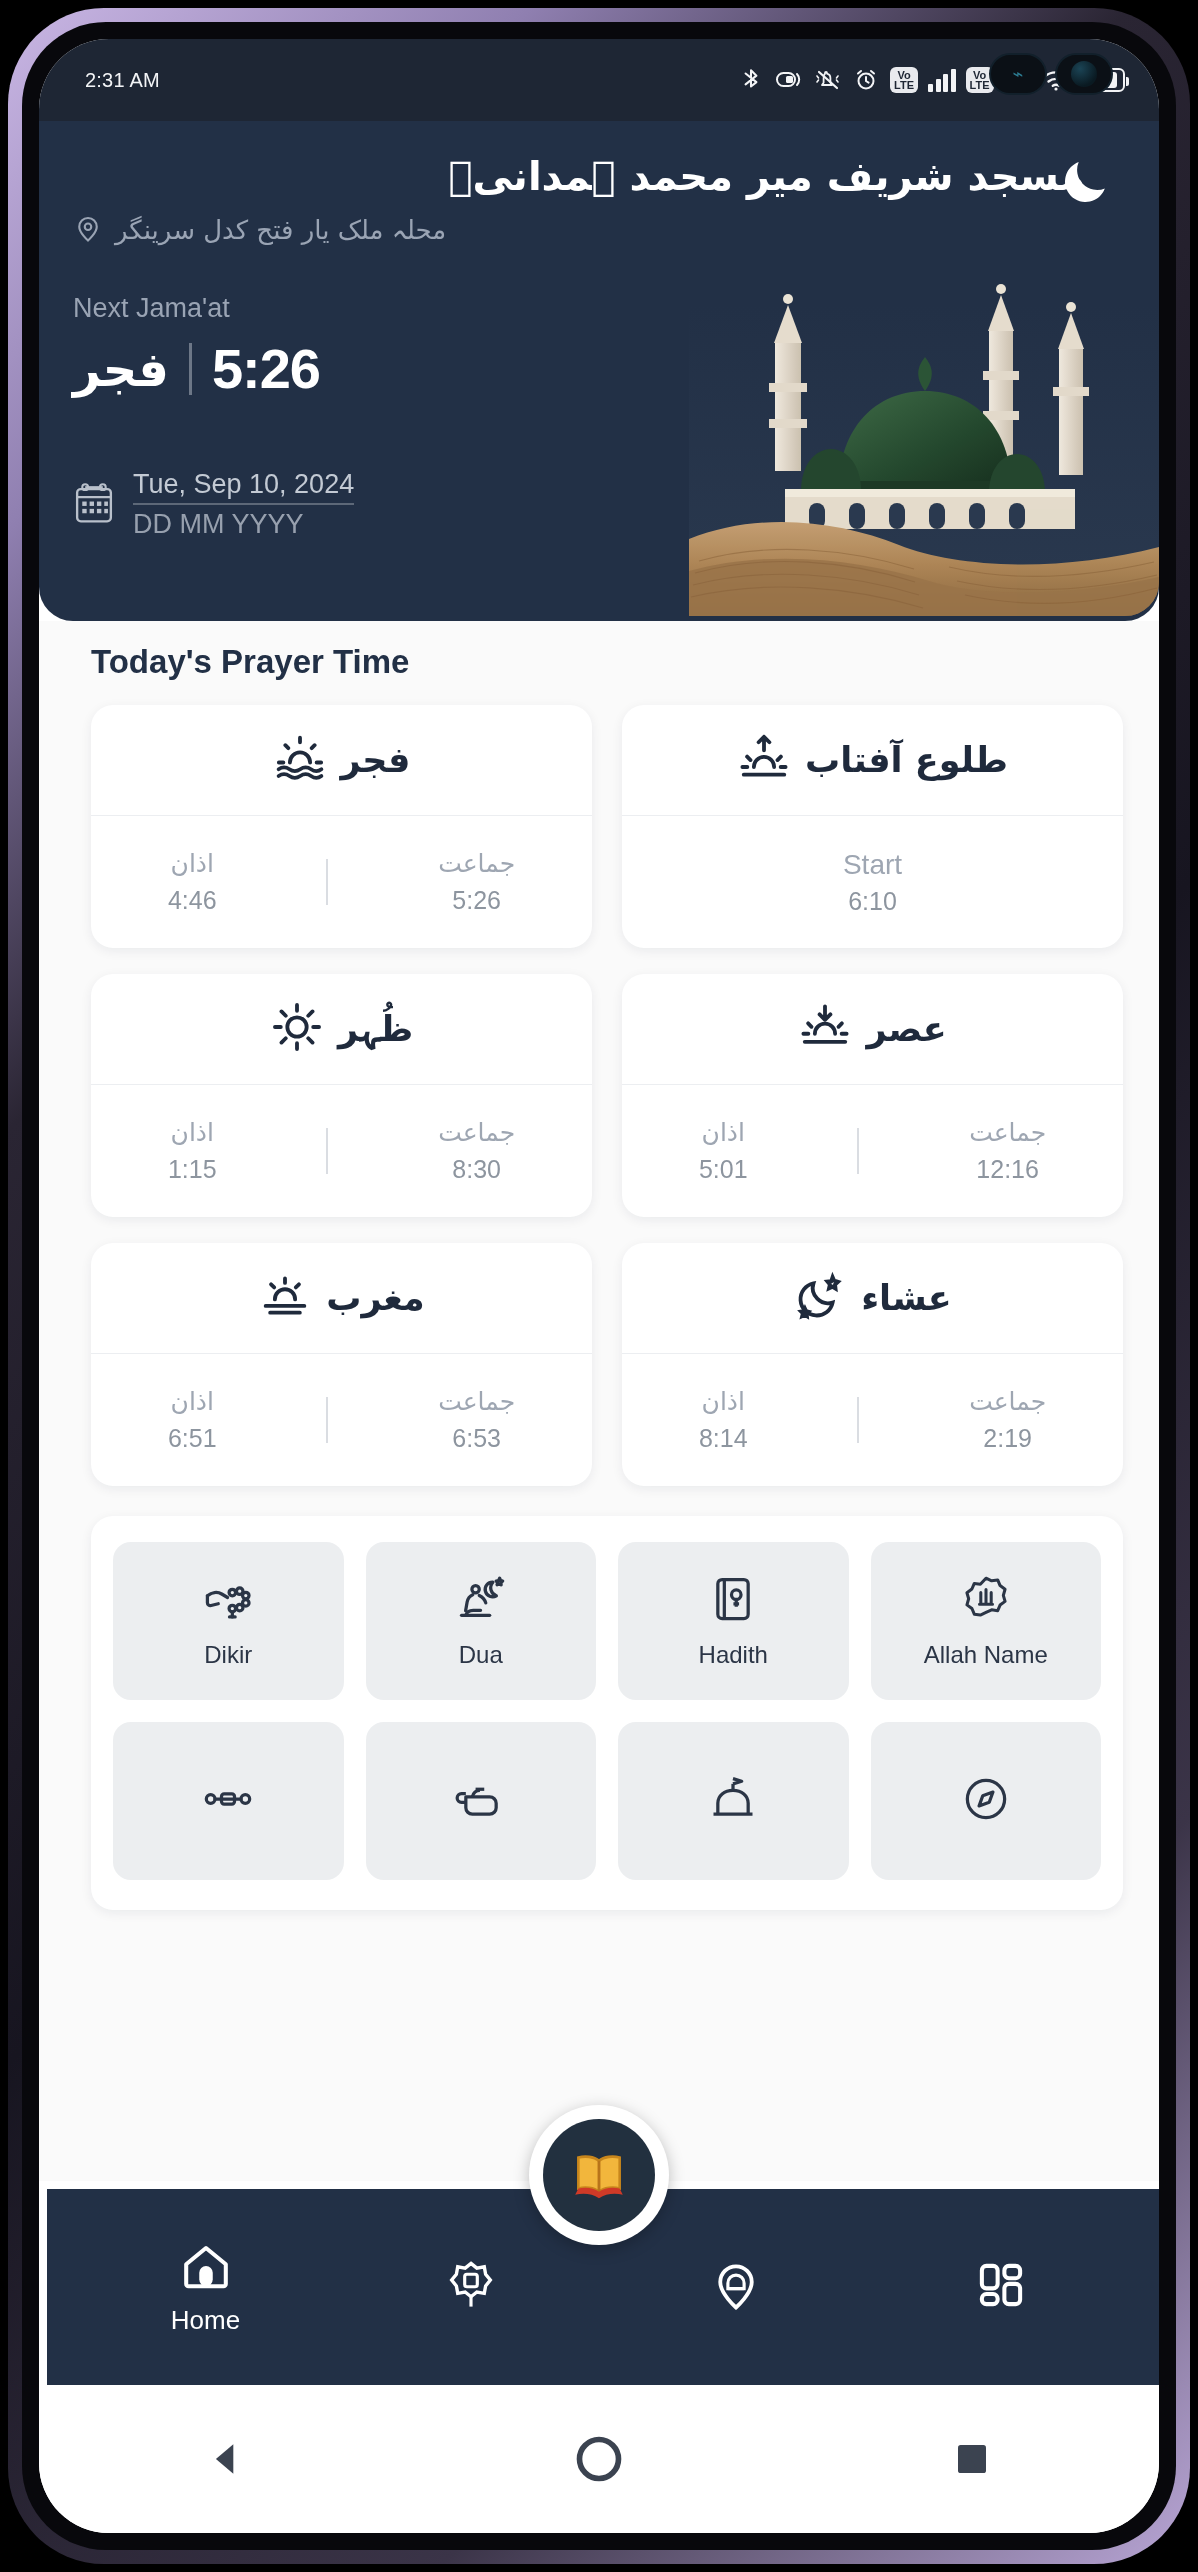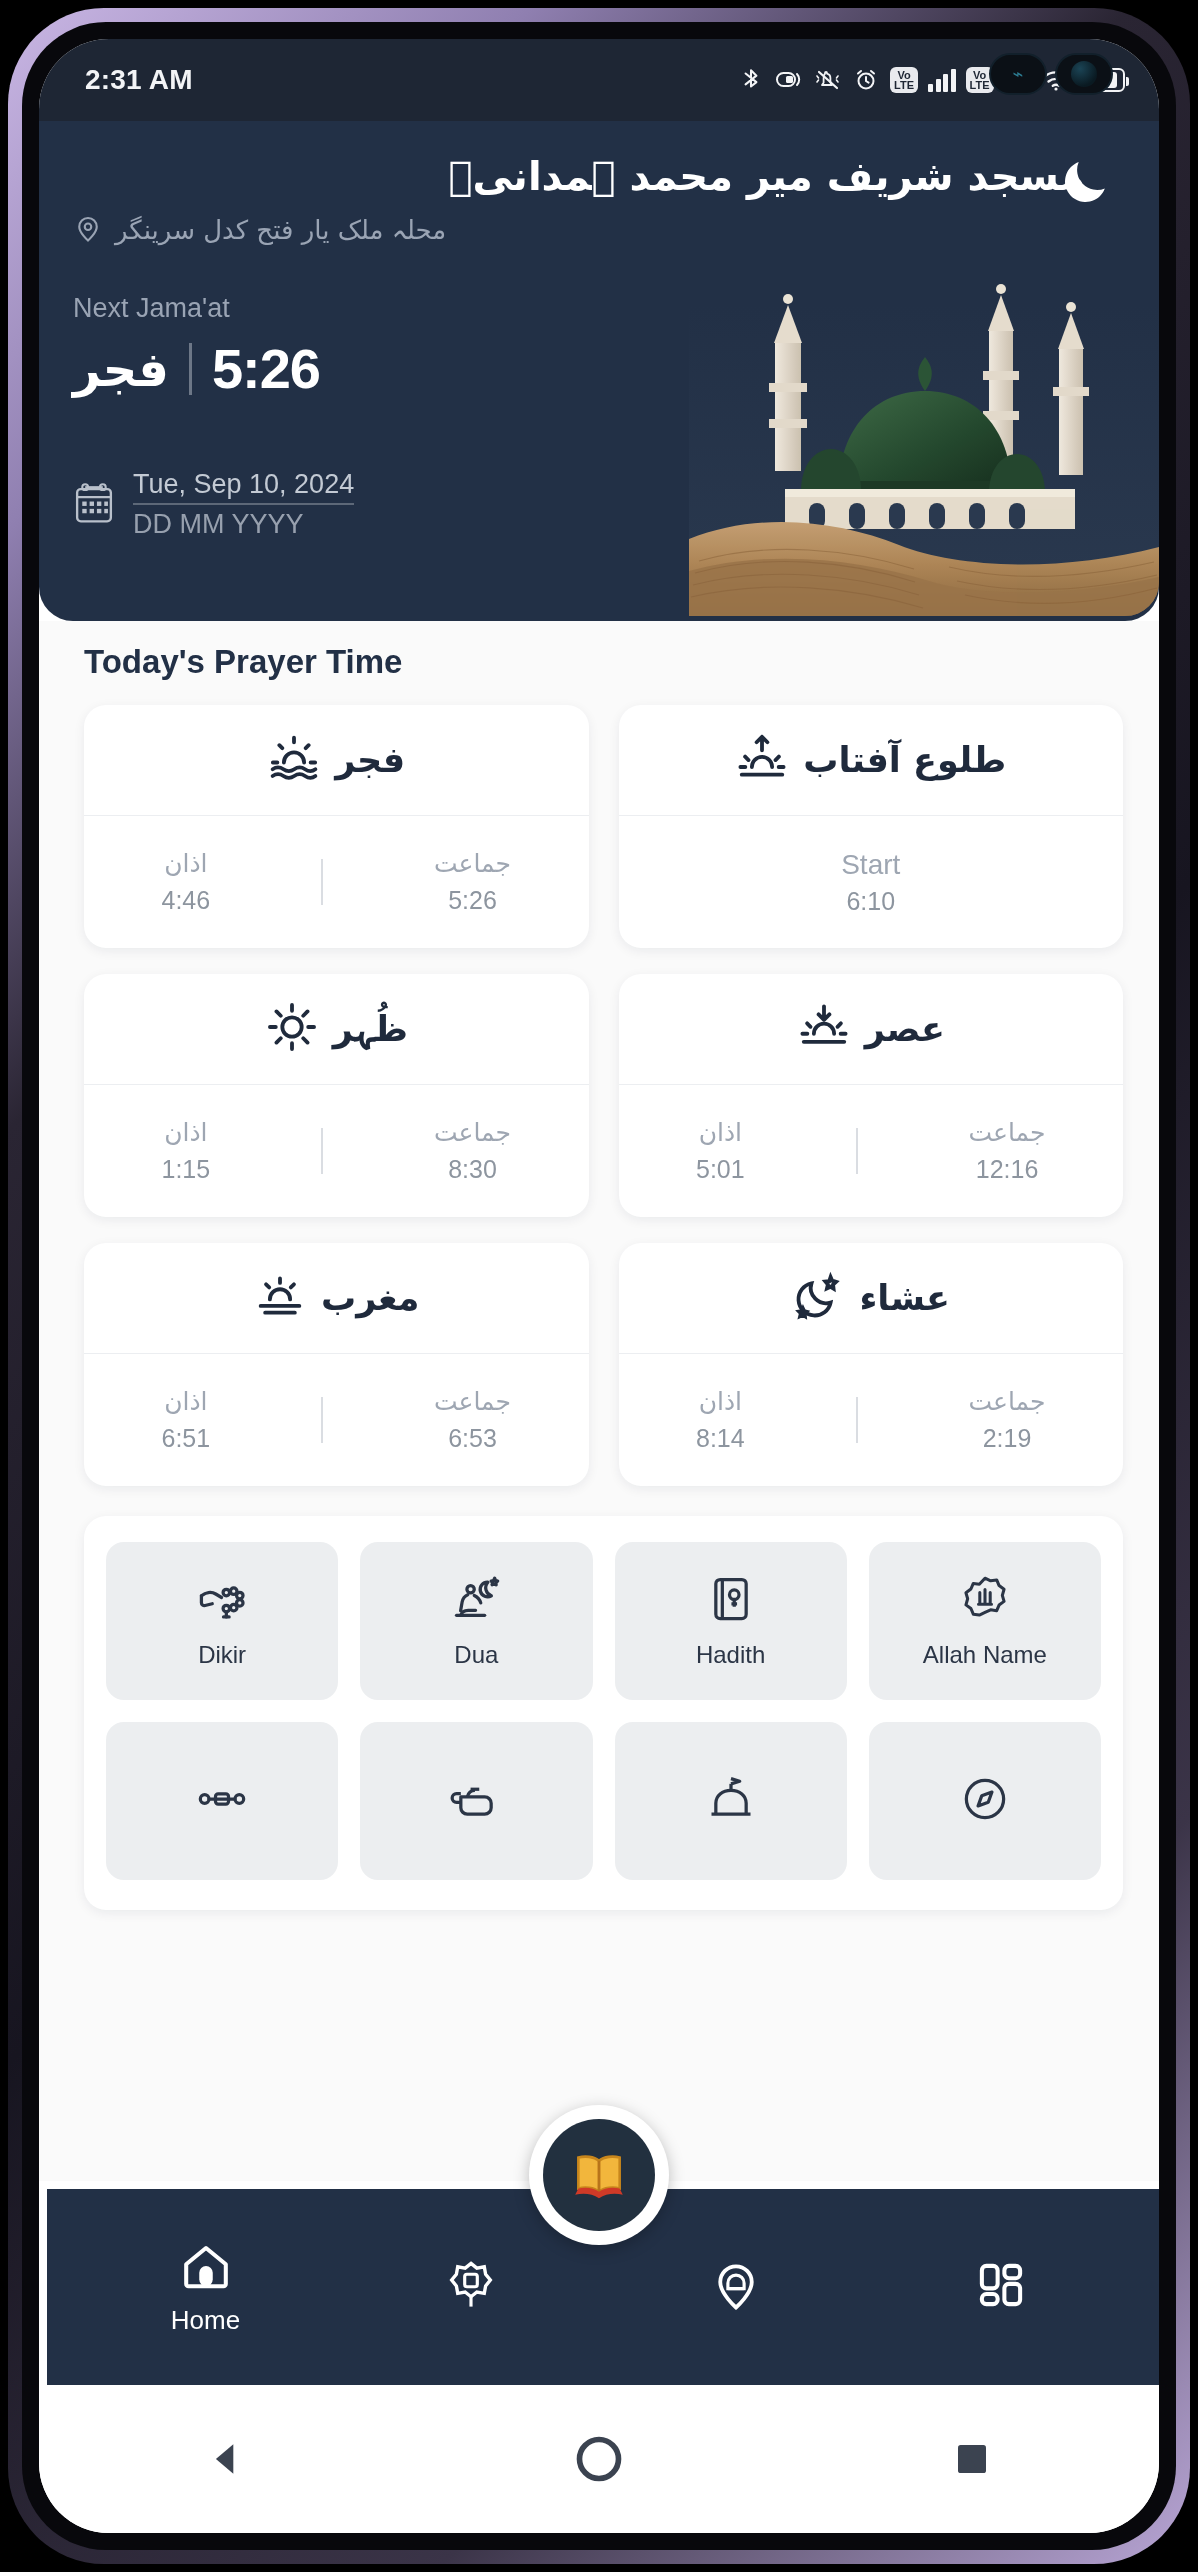--- a/index.html
+++ b/index.html
@@ -34,21 +34,21 @@
   }
 
   
   #status-bar {
     height: 82px;
     background: #1e2634;
     display: flex; align-items: center;
     padding: 0 34px 0 46px;
     color: #f3f4f6;
   }
-  #status-time { font-size: 28px; font-weight: 700; letter-spacing: .2px; }
+  #status-time { font-size: 20px; font-weight: 400; letter-spacing: .2px; }
   #status-icons { margin-left: auto; display: flex; align-items: center; gap: 10px; }
   .sb-ico { display: inline-flex; align-items: center; }
   .volte {
     background: #e9eaee; color: #1e2634;
     border-radius: 6px; font-size: 11px; font-weight: 700;
     line-height: 10px; padding: 3px 4px; text-align: center;
     font-family: "Liberation Sans", sans-serif;
   }
   .bars { display: flex; align-items: flex-end; gap: 2.5px; height: 24px; }
   .bars i { display: block; width: 5px; background: #f3f4f6; border-radius: 1px; }
@@ -132,21 +132,21 @@
   #date-text{ display:flex; flex-direction:column; }
   #date-primary{
     color:#c3cad4; font-size:27px;
     border-bottom:2px solid #5d6878; padding-bottom:3px; width:max-content;
   }
   #date-secondary{ color:#97a0ae; font-size:27px; margin-top:4px; }
 
   
   #body-scroll{
     background:#fafafa;
-    padding: 22px 0 0 9px;
+    padding: 22px 0 0 16px;
     height: 1560px;
     position: relative;
     overflow: hidden;
   }
   #section-title{
     color:#223046; font-size:33px; font-weight:700;
     padding: 0 0 0 36px; margin-bottom: 24px;
   }
   #prayer-grid{
     display:grid; grid-template-columns:1fr 1fr;

